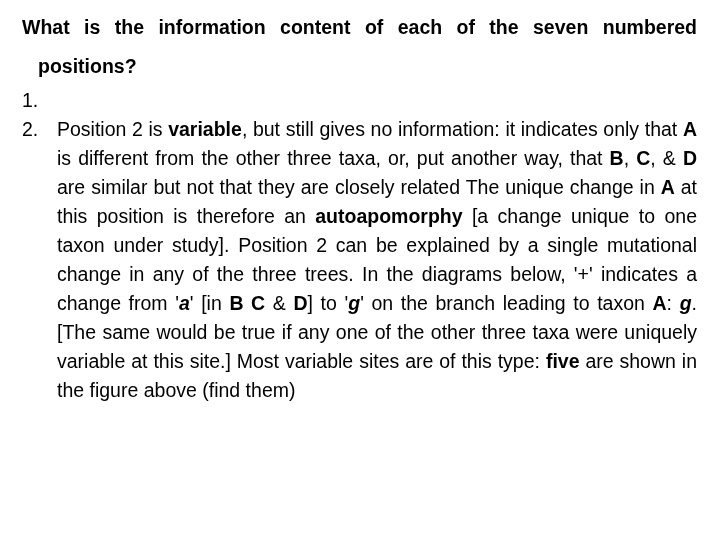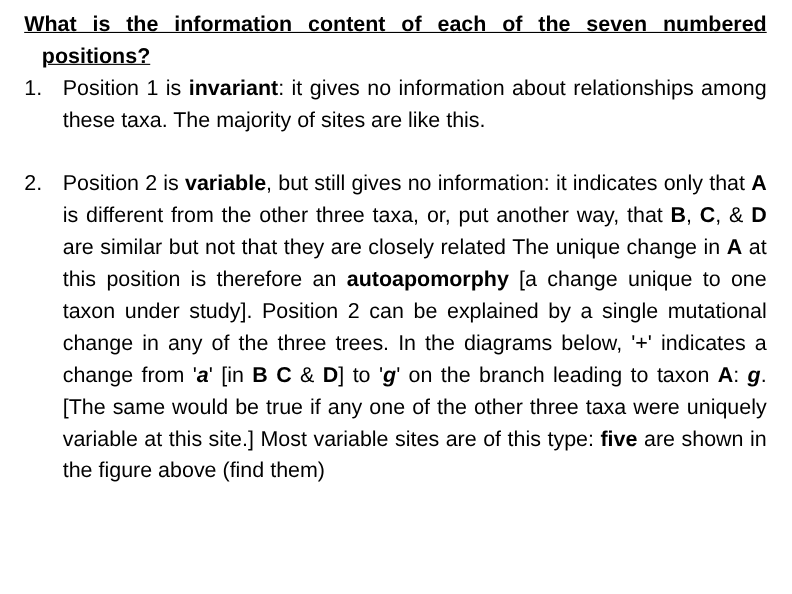--- a/index.html
+++ b/index.html
@@ -17,29 +17,28 @@
   .slide {
     position: relative;
     width: 720px;
     height: 540px;
     box-sizing: border-box;
     padding: 8px 23px 0 22px;
   }
   .heading {
     font-size: 19.5px;
     font-weight: bold;
-    line-height: 29px;
+    line-height: 39px;
     text-align: justify;
     text-align-last: left;
     text-justify: inter-word;
     margin: 0 0 0 0;
     padding-left: 16px;
     text-indent: -16px;
     letter-spacing: 0px;
-    text-decoration: underline;
   }
   .list {
     margin: 0;
     padding: 0;
     list-style: none;
   }
   .list-item {
     position: relative;
     padding-left: 35px;
     font-size: 19.5px;
@@ -68,21 +67,20 @@
 </head>
 <body>
 
 <div class="slide">
 
   <div class="heading">What is the information content of each of the seven numbered positions?</div>
 
   <ol class="list">
     <li class="list-item">
       <span class="marker">1.</span>
-      <span class="body"><span>Position 1 is </span><span class="b">invariant</span><span>: it gives no information about relationships among these taxa. The majority of sites are like this.</span></span>
     </li>
 
     <div class="item-gap"></div>
 
     <li class="list-item">
       <span class="marker">2.</span>
       <span class="body"><span>Position 2 is </span><span class="b">variable</span><span>, but still gives no information: it indicates only that </span><span class="b">A</span><span> is different from the other three taxa, or, put another way, that </span><span class="b">B</span><span>, </span><span class="b">C</span><span>, &amp; </span><span class="b">D</span><span> are </span><span class="i">similar</span><span> but </span><span class="i">not</span><span> that they are closely related The unique change in </span><span class="b">A</span><span> at this position is therefore an </span><span class="b">autoapomorphy</span><span> [a change unique to one taxon under study]. Position 2 can be explained by a single mutational change in any of the three trees. In the diagrams below, '+' indicates a change from '</span><span class="bi">a</span><span>' [in </span><span class="b">B C</span><span> &amp; </span><span class="b">D</span><span>] to '</span><span class="bi">g</span><span>' on the branch leading to taxon </span><span class="b">A</span><span>:  </span><span class="bi">g</span><span>. [The same would be true if any one of the other three taxa were uniquely variable at this site.] Most variable sites are of this type: </span><span class="b">five</span><span> are shown in the figure above (find them)</span></span>
     </li>
   </ol>
 

